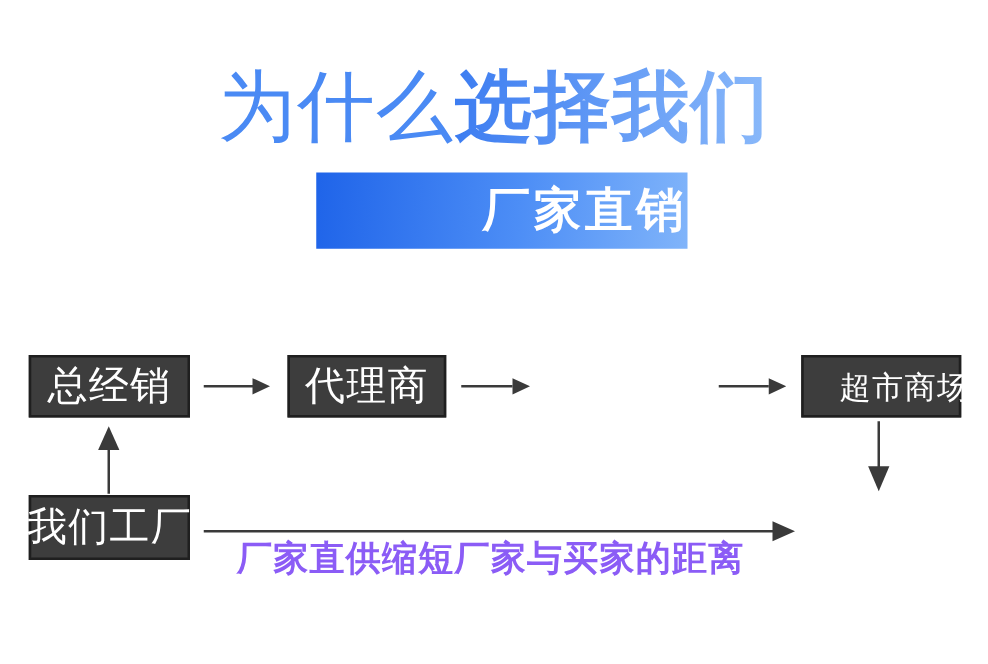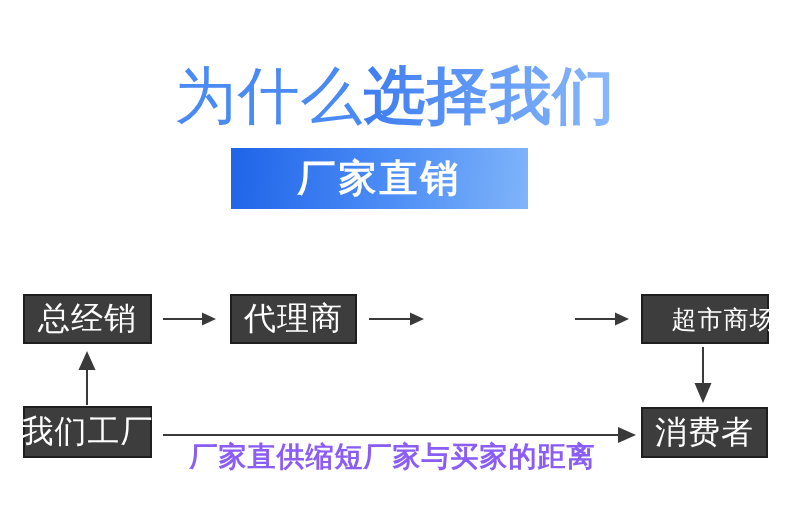--- a/index.html
+++ b/index.html
@@ -11,42 +11,42 @@
     --banner-grad-end:#80b4fa;
     --box-fill:#3d3d3d;
     --box-border:#1f1f1f;
     --arrow:#3a3a3a;
     --note:#333333;
   }
   html,body{margin:0;padding:0;background:#fff;}
   body{font-family:"Liberation Sans","DejaVu Sans",sans-serif;}
   .stage{
     position:relative;width:790px;height:517px;background:#ffffff;
-    overflow:hidden;margin:10px auto;
+    overflow:hidden;margin:0 auto;
   }
   .title{
     position:absolute;top:50px;left:0;width:790px;
     text-align:center;font-size:62px;line-height:1.15;
     white-space:nowrap;letter-spacing:1px;
   }
   .title .light{
     color:var(--title-light);
     font-weight:300;
   }
   .title .bold{
     font-weight:800;
     background:linear-gradient(90deg,var(--title-grad-start),var(--title-grad-end));
     -webkit-background-clip:text;
     background-clip:text;
     color:transparent;
   }
   .banner{
-    position:absolute;left:231px;top:138px;width:297px;height:61px;
+    position:absolute;left:253px;top:138px;width:297px;height:61px;
     background:linear-gradient(95deg,var(--banner-grad-start) 0%,var(--banner-grad-mid) 55%,var(--banner-grad-end) 100%);
-    display:flex;align-items:center;justify-content:center;
+    display:flex;align-items:center;justify-content:flex-end;
   }
   .banner .banner-text{
     color:#ffffff;font-size:38px;font-weight:700;letter-spacing:3px;
   }
   .fbox{
     position:absolute;box-sizing:border-box;
     background:var(--box-fill);border:2px solid var(--box-border);
     color:#ffffff;display:flex;align-items:center;justify-content:center;
     font-size:32px;font-weight:500;letter-spacing:1px;white-space:nowrap;
   }
@@ -81,21 +81,20 @@
   </div>
 
   <div class="banner">
     <span class="banner-text">厂家直销</span>
   </div>
 
   <div class="fbox b1">总经销</div>
   <div class="fbox b2">代理商</div>
   <div class="fbox b4">超市商场</div>
   <div class="fbox b5">我们工厂</div>
-  <div class="fbox b6">消费者</div>
 
   <svg class="arrows" viewBox="0 0 790 531">
     <g>
       <line x1="163" y1="309" x2="203" y2="309" stroke="currentColor" stroke-width="2"></line>
       <polygon points="216,309 202,302.5 202,315.5" fill="currentColor"></polygon>
     </g>
     <g>
       <line x1="369" y1="309" x2="410" y2="309" stroke="currentColor" stroke-width="2"></line>
       <polygon points="424,309 410,302.5 410,315.5" fill="currentColor"></polygon>
     </g>

